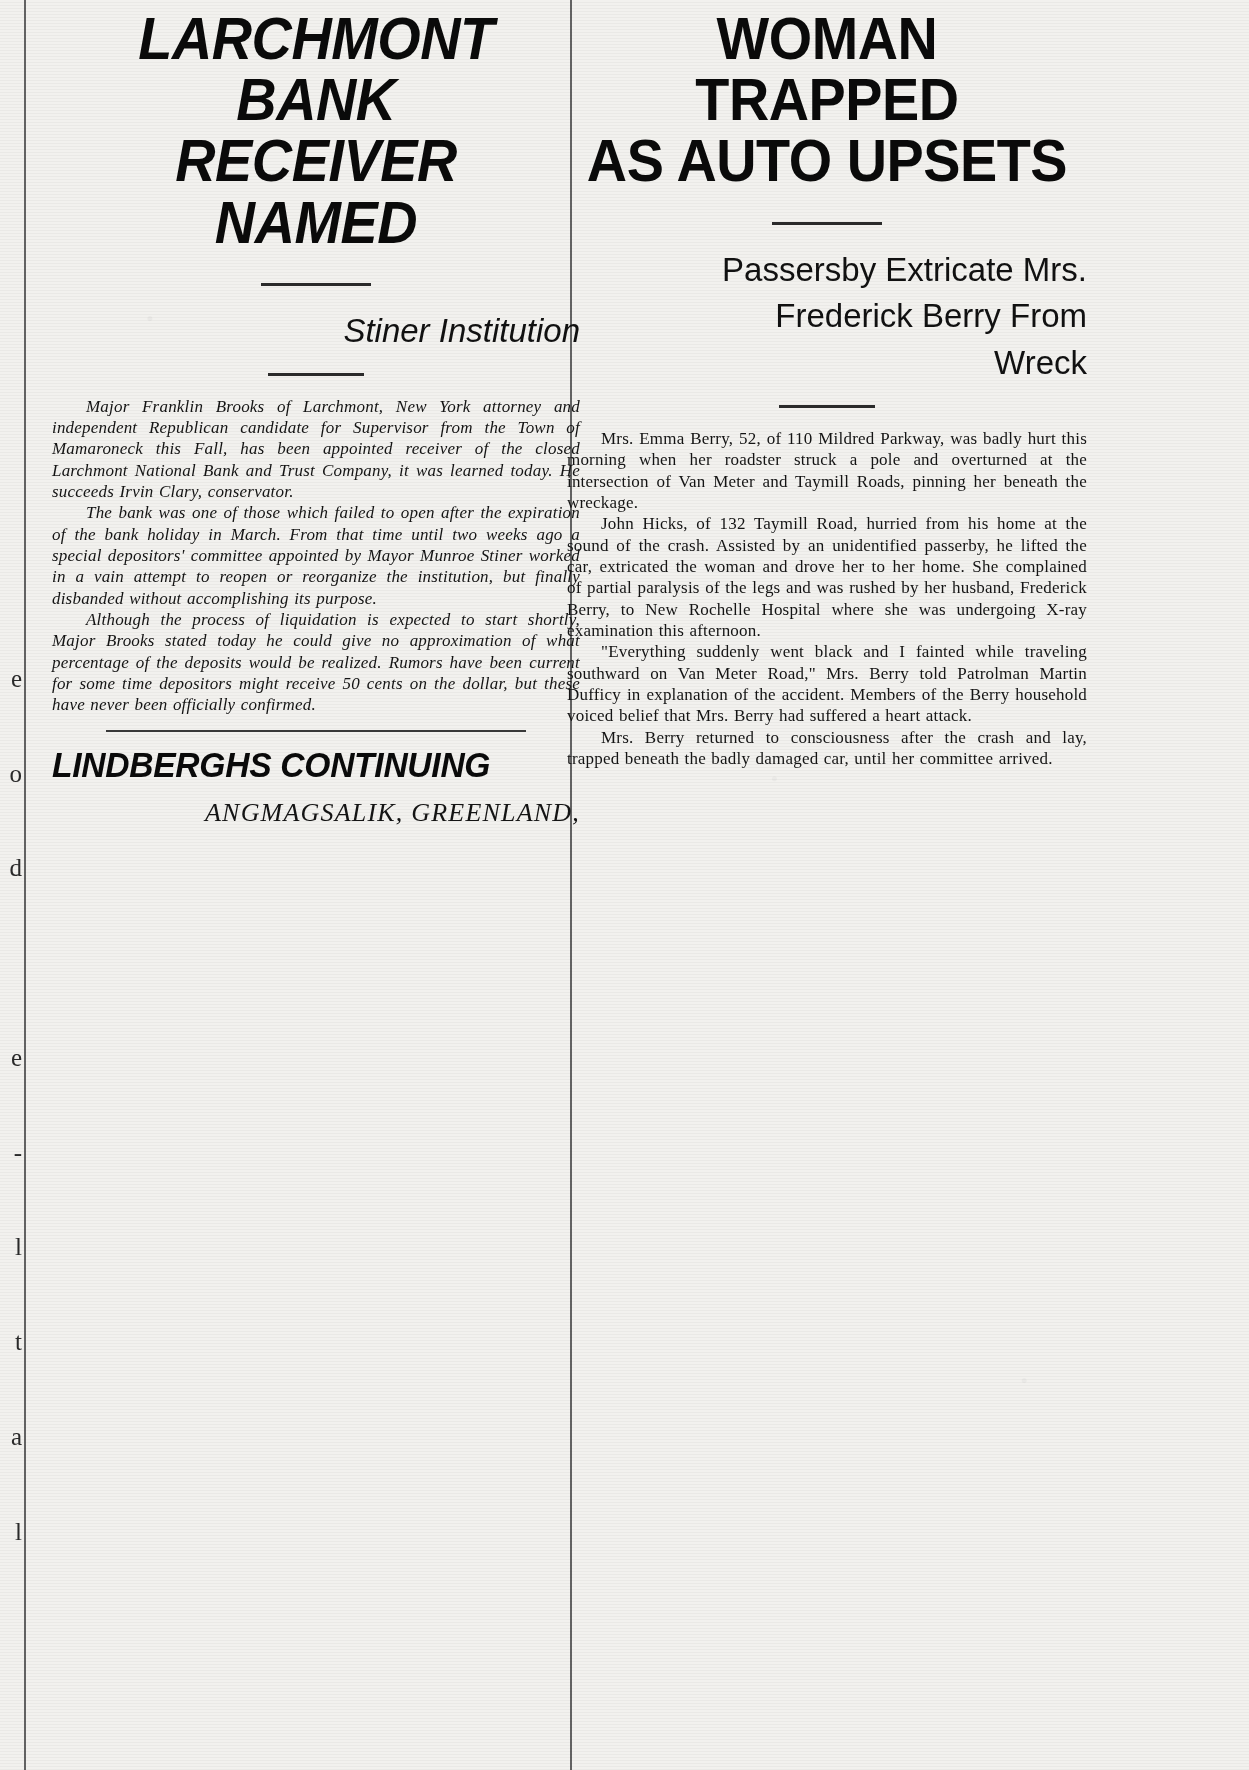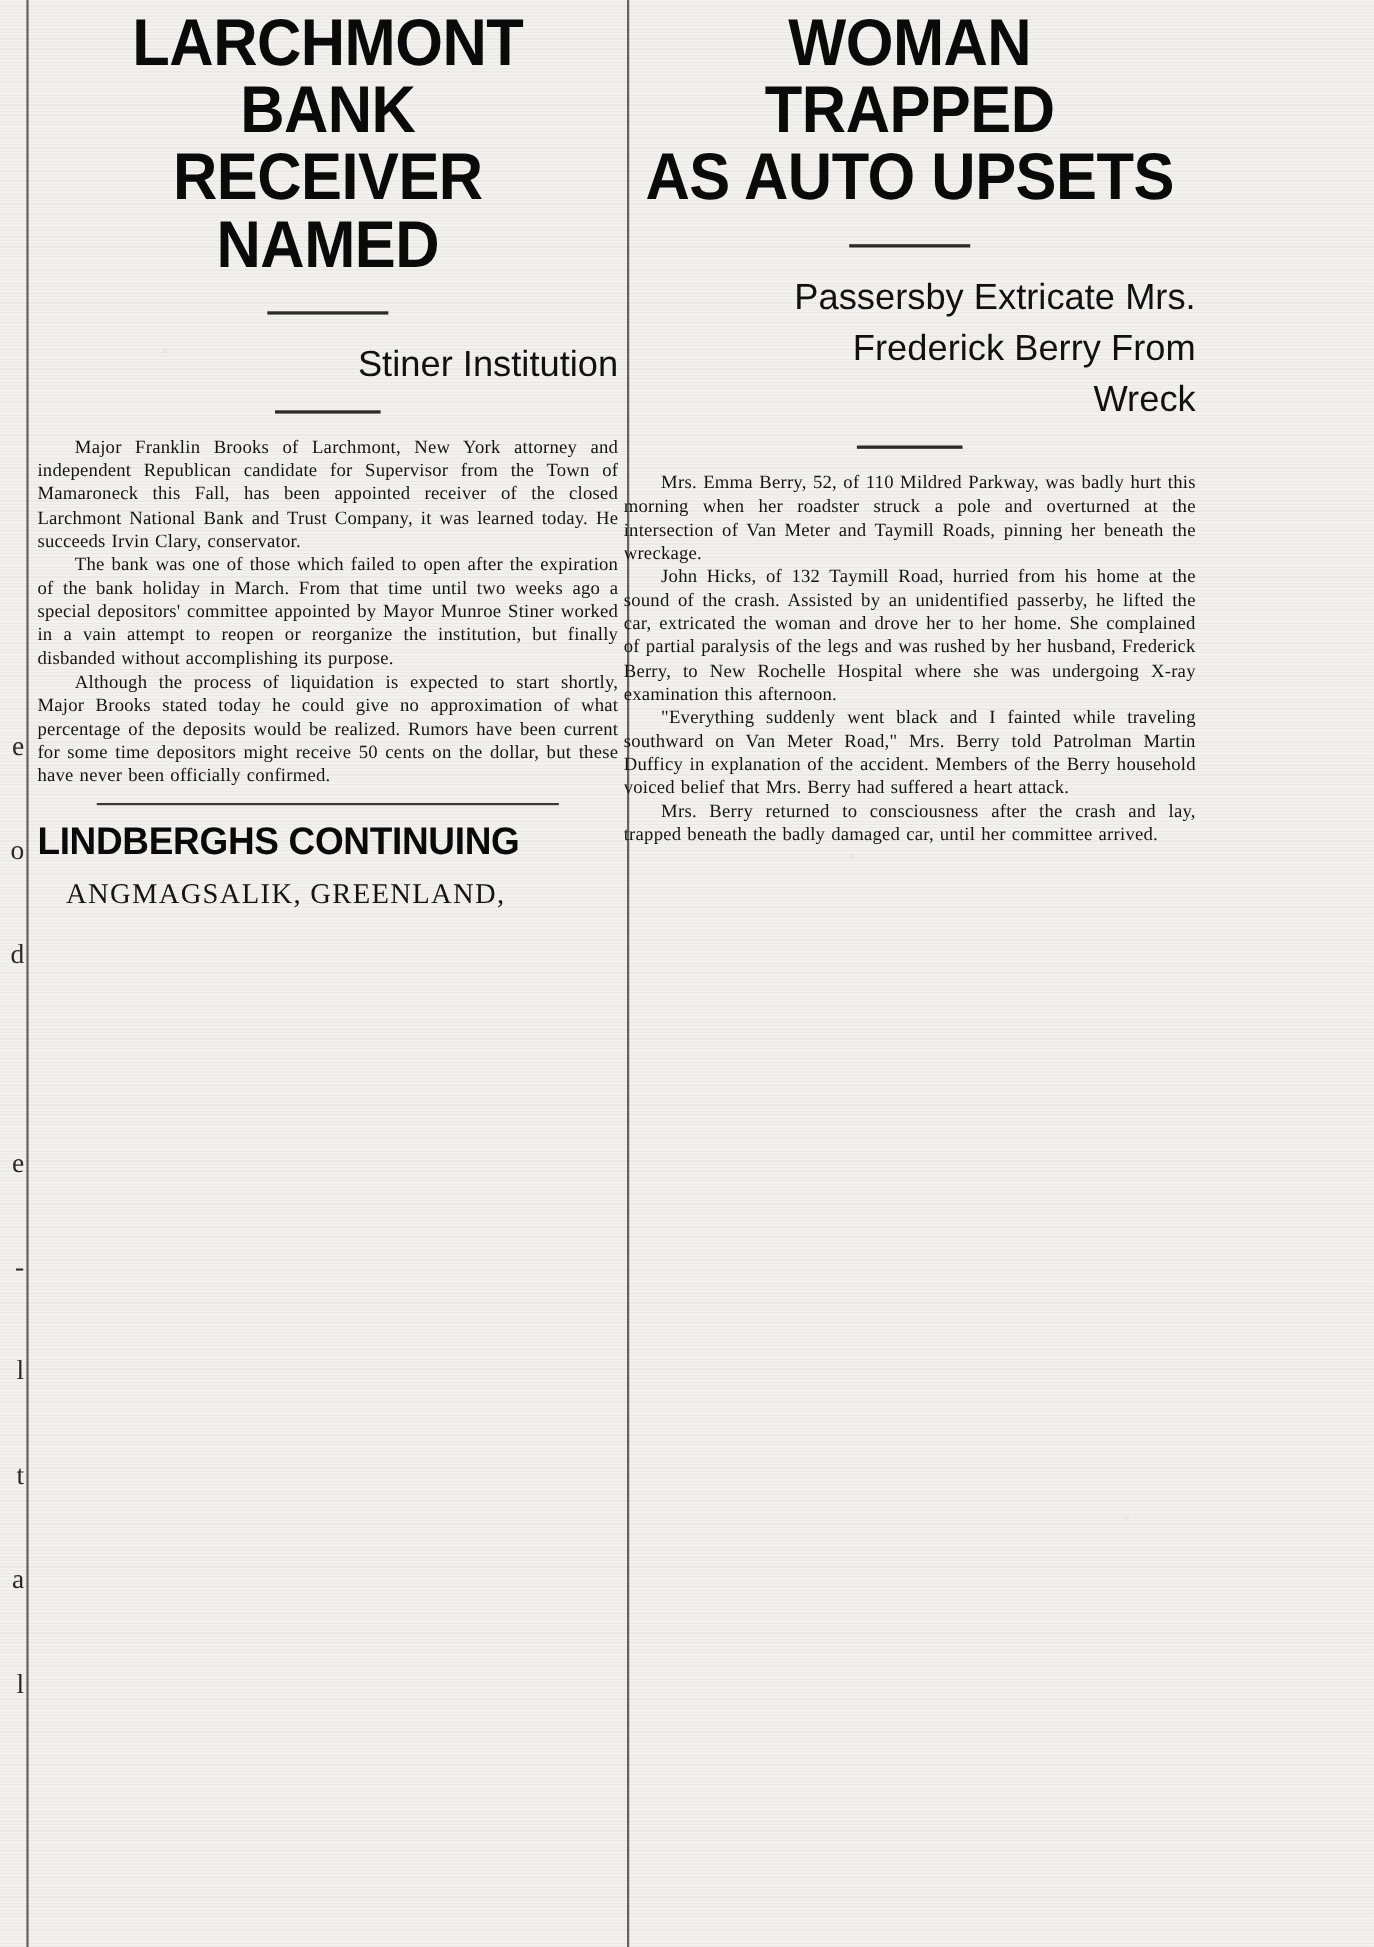--- a/index.html
+++ b/index.html
@@ -32,21 +32,21 @@
     opacity: .85;
   }
   .rule-left-edge { left: 24px; top: 0; bottom: 0; }
   .rule-mid { left: 570px; top: 0; bottom: 0; }
 
   .col {
     position: absolute;
     top: 0;
     box-sizing: border-box;
   }
-  .col-left  { left: 34px;  width: 528px; }
+  .col-left  { left: 52px;  width: 528px; font-style: italic; }
   .col-right { left: 567px; width: 520px; }
 
   .headline {
     font-family: "Liberation Sans", sans-serif;
     font-weight: bold;
     font-size: 60px;
     line-height: 1.02;
     letter-spacing: -0.5px;
     text-align: center;
     color: #0a0a0a;
@@ -104,20 +104,21 @@
     transform-origin: left top;
     white-space: nowrap;
   }
   .dateline {
     font-family: "Liberation Serif", serif;
     font-size: 26px;
     letter-spacing: 1.2px;
     color: #141414;
     margin: 14px 0 0 0;
     text-indent: 26px;
+    text-align: right;
   }
   .hr-thin {
     height: 2px;
     background: #3a3a3a;
     width: 420px;
     margin: 14px auto 4px auto;
   }
 
   
   .edge-sliver {

